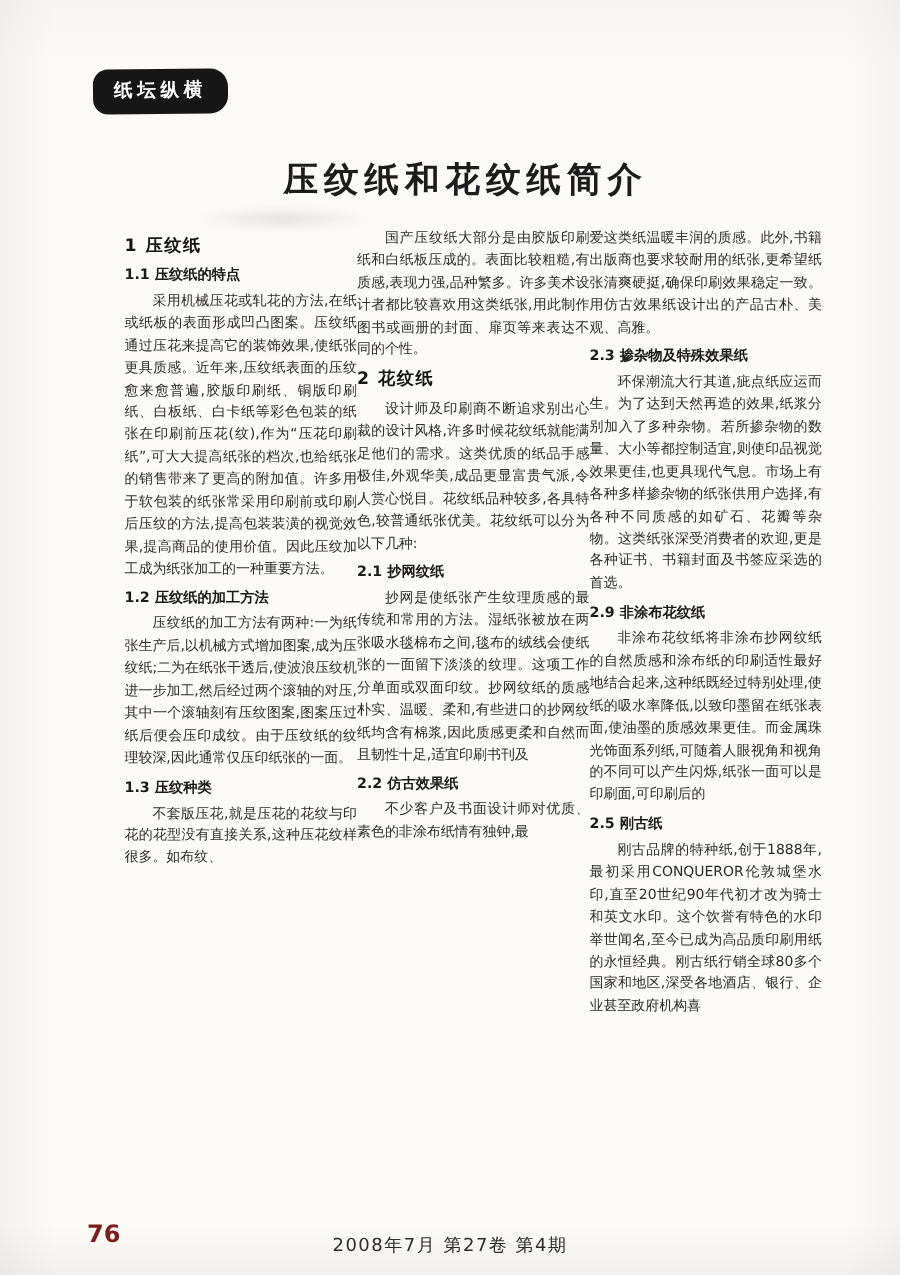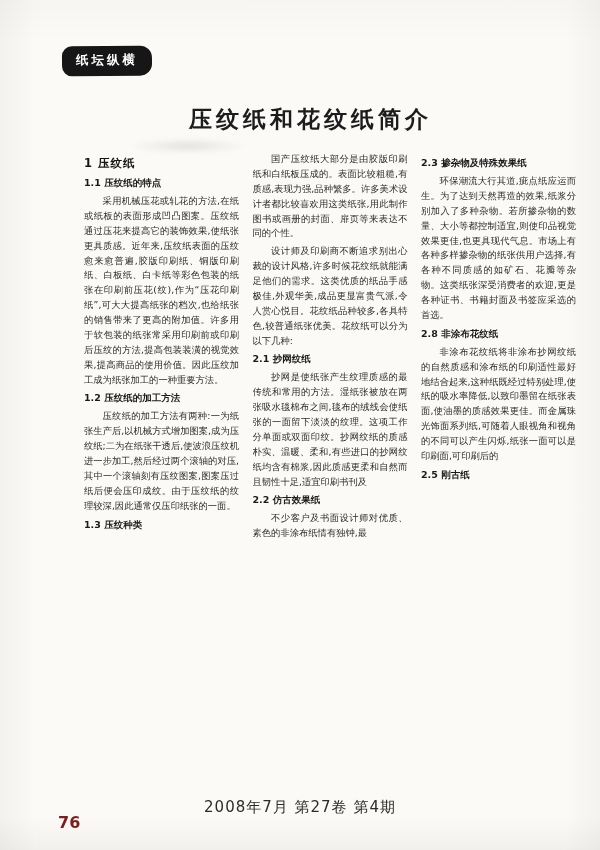--- a/index.html
+++ b/index.html
@@ -47,23 +47,22 @@
     position:absolute;top:104px;left:0;right:0;
     text-align:center;
     font-size:23px;font-weight:bold;
     letter-spacing:4px;
     color:#1c1c1c;
     padding-left:21px;
   }
   .columns{
     position:absolute;left:56px;top:152px;
     width:492px;height:648px;
-    display:flex;justify-content:space-between;
+    display:flex;justify-content:flex-end;
     overflow:hidden;
-    margin-left:28px;
   }
   .col{
     width:155px;
     overflow:hidden;
     text-align:justify;
     text-justify:inter-ideograph;
   }
   .blk{margin:0;}
   .blk.h1{
     font-size:11.5px;font-weight:bold;color:#151515;
@@ -76,23 +75,23 @@
   .blk.p{
     font-size:9.3px;line-height:1.6;color:#2b2b2b;
     margin:0 0 3px 0;
   }
   .blk.p.indent{text-indent:2em;}
   .footer-page{
     position:absolute;left:58px;bottom:18px;
     font-size:16px;font-weight:bold;color:#7f1d1d;
   }
   .footer-issue{
-    position:absolute;left:0;right:0;bottom:33px;
+    position:absolute;left:0;right:0;bottom:11px;
     text-align:center;
-    font-size:15px;color:#2c2c2c;letter-spacing:1px;
+    font-size:12px;color:#2c2c2c;letter-spacing:1px;
   }
 </style>
 </head>
 <body>
 
 <div class="page">
 
   <div class="corner-tag">纸坛纵横</div>
 
   <div class="smudge"></div>
@@ -101,34 +100,38 @@
   <div class="title">压纹纸和花纹纸简介</div>
 
   <div class="columns">
     <div class="col">
         <div class="blk h1">1  压纹纸</div>
         <div class="blk h2">1.1  压纹纸的特点</div>
         <div class="blk p indent">采用机械压花或轧花的方法,在纸或纸板的表面形成凹凸图案。压纹纸通过压花来提高它的装饰效果,使纸张更具质感。近年来,压纹纸表面的压纹愈来愈普遍,胶版印刷纸、铜版印刷纸、白板纸、白卡纸等彩色包装的纸张在印刷前压花(纹),作为“压花印刷纸”,可大大提高纸张的档次,也给纸张的销售带来了更高的附加值。许多用于软包装的纸张常采用印刷前或印刷后压纹的方法,提高包装装潢的视觉效果,提高商品的使用价值。因此压纹加工成为纸张加工的一种重要方法。</div>
         <div class="blk h2">1.2  压纹纸的加工方法</div>
         <div class="blk p indent">压纹纸的加工方法有两种:一为纸张生产后,以机械方式增加图案,成为压纹纸;二为在纸张干透后,使波浪压纹机进一步加工,然后经过两个滚轴的对压,其中一个滚轴刻有压纹图案,图案压过纸后便会压印成纹。由于压纹纸的纹理较深,因此通常仅压印纸张的一面。</div>
         <div class="blk h2">1.3  压纹种类</div>
+        <div class="blk p indent">不套版压花,就是压花的花纹与印花的花型没有直接关系,这种压花纹样很多。如布纹、</div>
       </div>
     <div class="col">
         <div class="blk p indent">国产压纹纸大部分是由胶版印刷纸和白纸板压成的。表面比较粗糙,有质感,表现力强,品种繁多。许多美术设计者都比较喜欢用这类纸张,用此制作图书或画册的封面、扉页等来表达不同的个性。</div>
+        <div class="blk h1">2  花纹纸</div>
         <div class="blk p indent">设计师及印刷商不断追求别出心裁的设计风格,许多时候花纹纸就能满足他们的需求。这类优质的纸品手感极佳,外观华美,成品更显富贵气派,令人赏心悦目。花纹纸品种较多,各具特色,较普通纸张优美。花纹纸可以分为以下几种:</div>
         <div class="blk h2">2.1  抄网纹纸</div>
         <div class="blk p indent">抄网是使纸张产生纹理质感的最传统和常用的方法。湿纸张被放在两张吸水毯棉布之间,毯布的绒线会使纸张的一面留下淡淡的纹理。这项工作分单面或双面印纹。抄网纹纸的质感朴实、温暖、柔和,有些进口的抄网纹纸均含有棉浆,因此质感更柔和自然而且韧性十足,适宜印刷书刊及</div>
         <div class="blk h2">2.2  仿古效果纸</div>
         <div class="blk p indent">不少客户及书面设计师对优质、素色的非涂布纸情有独钟,最</div>
       </div>
     <div class="col">
+        <div class="blk p">爱这类纸温暖丰润的质感。此外,书籍出版商也要求较耐用的纸张,更希望纸张清爽硬挺,确保印刷效果稳定一致。用仿古效果纸设计出的产品古朴、美观、高雅。</div>
         <div class="blk h2">2.3  掺杂物及特殊效果纸</div>
         <div class="blk p indent">环保潮流大行其道,疵点纸应运而生。为了达到天然再造的效果,纸浆分别加入了多种杂物。若所掺杂物的数量、大小等都控制适宜,则使印品视觉效果更佳,也更具现代气息。市场上有各种多样掺杂物的纸张供用户选择,有各种不同质感的如矿石、花瓣等杂物。这类纸张深受消费者的欢迎,更是各种证书、书籍封面及书签应采选的首选。</div>
-        <div class="blk h2">2.8  非涂布花纹纸</div>
+        <div class="blk h2">2.9  非涂布花纹纸</div>
         <div class="blk p indent">非涂布花纹纸将非涂布抄网纹纸的自然质感和涂布纸的印刷适性最好地结合起来,这种纸既经过特别处理,使纸的吸水率降低,以致印墨留在纸张表面,使油墨的质感效果更佳。而金属珠光饰面系列纸,可随着人眼视角和视角的不同可以产生闪烁,纸张一面可以是印刷面,可印刷后的</div>
         <div class="blk h2">2.5  刚古纸</div>
+        <div class="blk p indent">刚古品牌的特种纸,创于1888年,最初采用CONQUEROR伦敦城堡水印,直至20世纪90年代初才改为骑士和英文水印。这个饮誉有特色的水印举世闻名,至今已成为高品质印刷用纸的永恒经典。刚古纸行销全球80多个国家和地区,深受各地酒店、银行、企业甚至政府机构喜</div>
       </div>
   </div>
 
   <div class="footer-page">76</div>
   <div class="footer-issue">2008年7月 第27卷 第4期</div>
 
 </div>
 
 </body></html>

